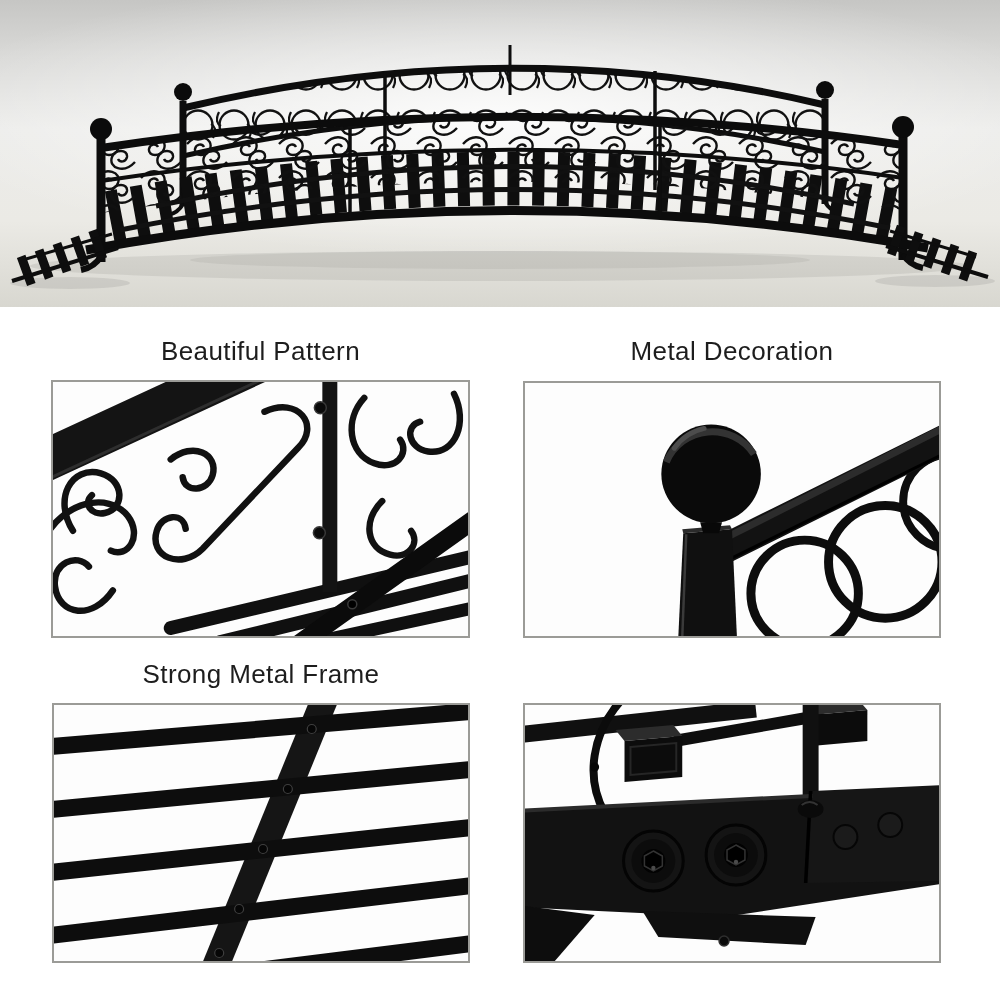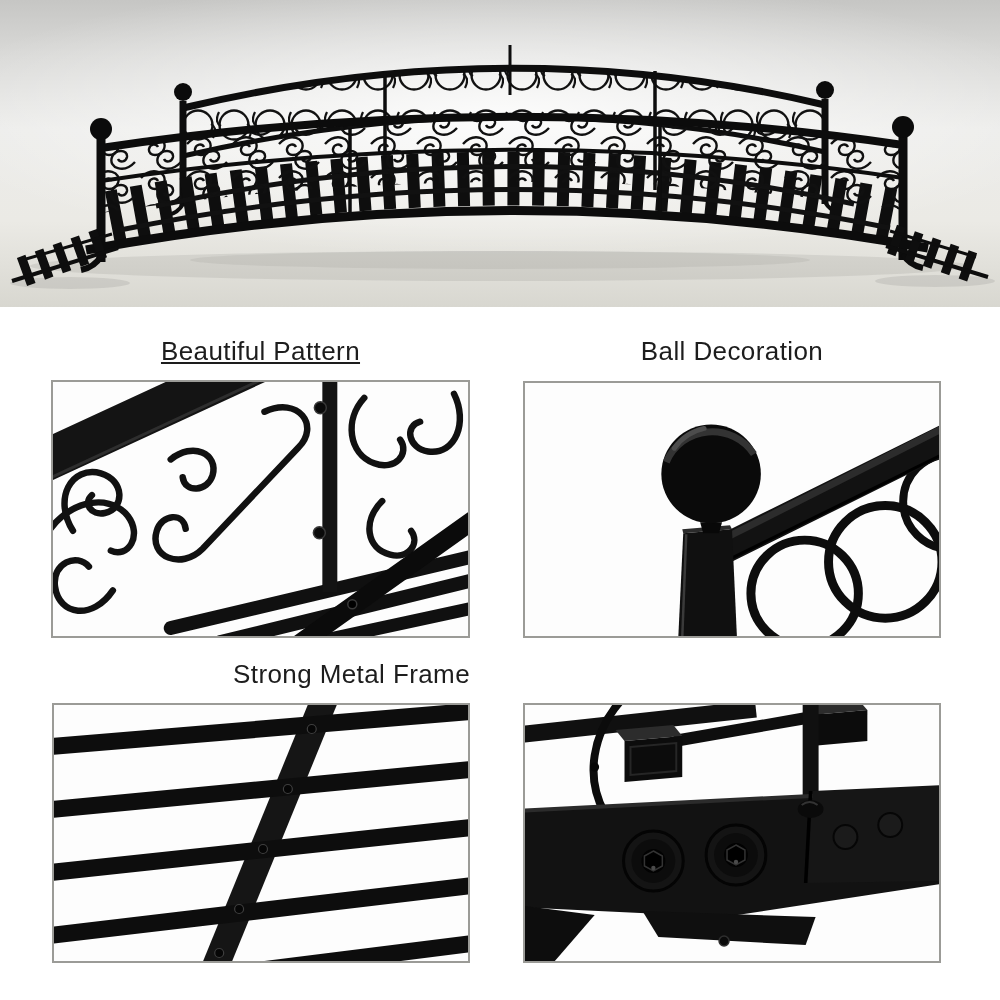--- a/index.html
+++ b/index.html
@@ -9,23 +9,23 @@
     position:absolute;left:0;top:0;width:1000px;height:307px;
     background:
       radial-gradient(90% 70% at 50% 38%, rgba(255,255,255,0.85) 0%, rgba(255,255,255,0) 65%),
       linear-gradient(180deg,#c6c6c4 0%,#d9d9d7 18%,#ececea 42%,#ebeae5 72%,#d8d7d0 100%);
   }
   .hero svg{display:block;width:1000px;height:307px;}
   .feature-title{
     position:absolute;margin:0;text-align:center;
     font-size:26px;line-height:30px;font-weight:400;color:#1d1d1d;letter-spacing:0.4px;
   }
-  .t-bp{left:51px;width:419px;top:336px;text-decoration:underline;}
+  .t-bp{left:51px;width:419px;top:336px;}
   .t-bd{left:523px;width:418px;top:336px;}
-  .t-smf{left:52px;width:418px;top:659px;text-align:right;}
+  .t-smf{left:52px;width:418px;top:659px;}
   .t-ss{left:523px;width:418px;top:659px;}
   .tile{
     position:absolute;margin:0;box-sizing:border-box;
     border:2px solid #9b9b97;background:#fdfdfd;overflow:hidden;
   }
   .tile svg{display:block;width:100%;height:100%;}
   .f-bp{left:51px;top:380px;width:419px;height:258px;}
   .f-bd{left:523px;top:381px;width:418px;height:257px;}
   .f-smf{left:52px;top:703px;width:418px;height:260px;}
   .f-ss{left:523px;top:703px;width:418px;height:260px;}
@@ -97,21 +97,21 @@
         <path d="M12 281 L118 248" stroke="#0d0d0d" stroke-width="4" fill="none"></path>
         <path d="M26 259 L112 234" stroke="#0d0d0d" stroke-width="3" fill="none"></path>
         <path d="M892 239 L974 268" stroke="#0e0e0e" stroke-width="30" stroke-dasharray="9 10" fill="none"></path>
         <path d="M886 246 L988 277" stroke="#0d0d0d" stroke-width="4" fill="none"></path>
         <path d="M890 231 L976 257" stroke="#0d0d0d" stroke-width="3" fill="none"></path>
       </g>
     </svg>
   </div>
 
   <h2 class="feature-title t-bp">Beautiful Pattern</h2>
-  <h2 class="feature-title t-bd">Ball Decoration</h2>
+  <h2 class="feature-title t-bd">Metal Decoration</h2>
   <h2 class="feature-title t-smf">Strong Metal Frame</h2>
 
   <figure class="tile f-bp">
     <svg viewBox="0 0 416 256" preserveAspectRatio="none" aria-hidden="true">
       <g stroke-linecap="round">
         <path d="M-18 84 L210 -22" stroke="#141414" stroke-width="42"></path>
         <path d="M-14 102 L206 -1" stroke="#2e2e2e" stroke-width="3"></path>
         <g fill="none" stroke="#111111" stroke-width="6.5">
           <path d="M-10 160 C10 120 55 110 75 135 C90 155 75 178 58 170"></path>
           <path d="M212 30 C246 14 268 44 246 66 L150 168 C128 190 96 176 104 150 C109 133 131 131 133 148"></path>

